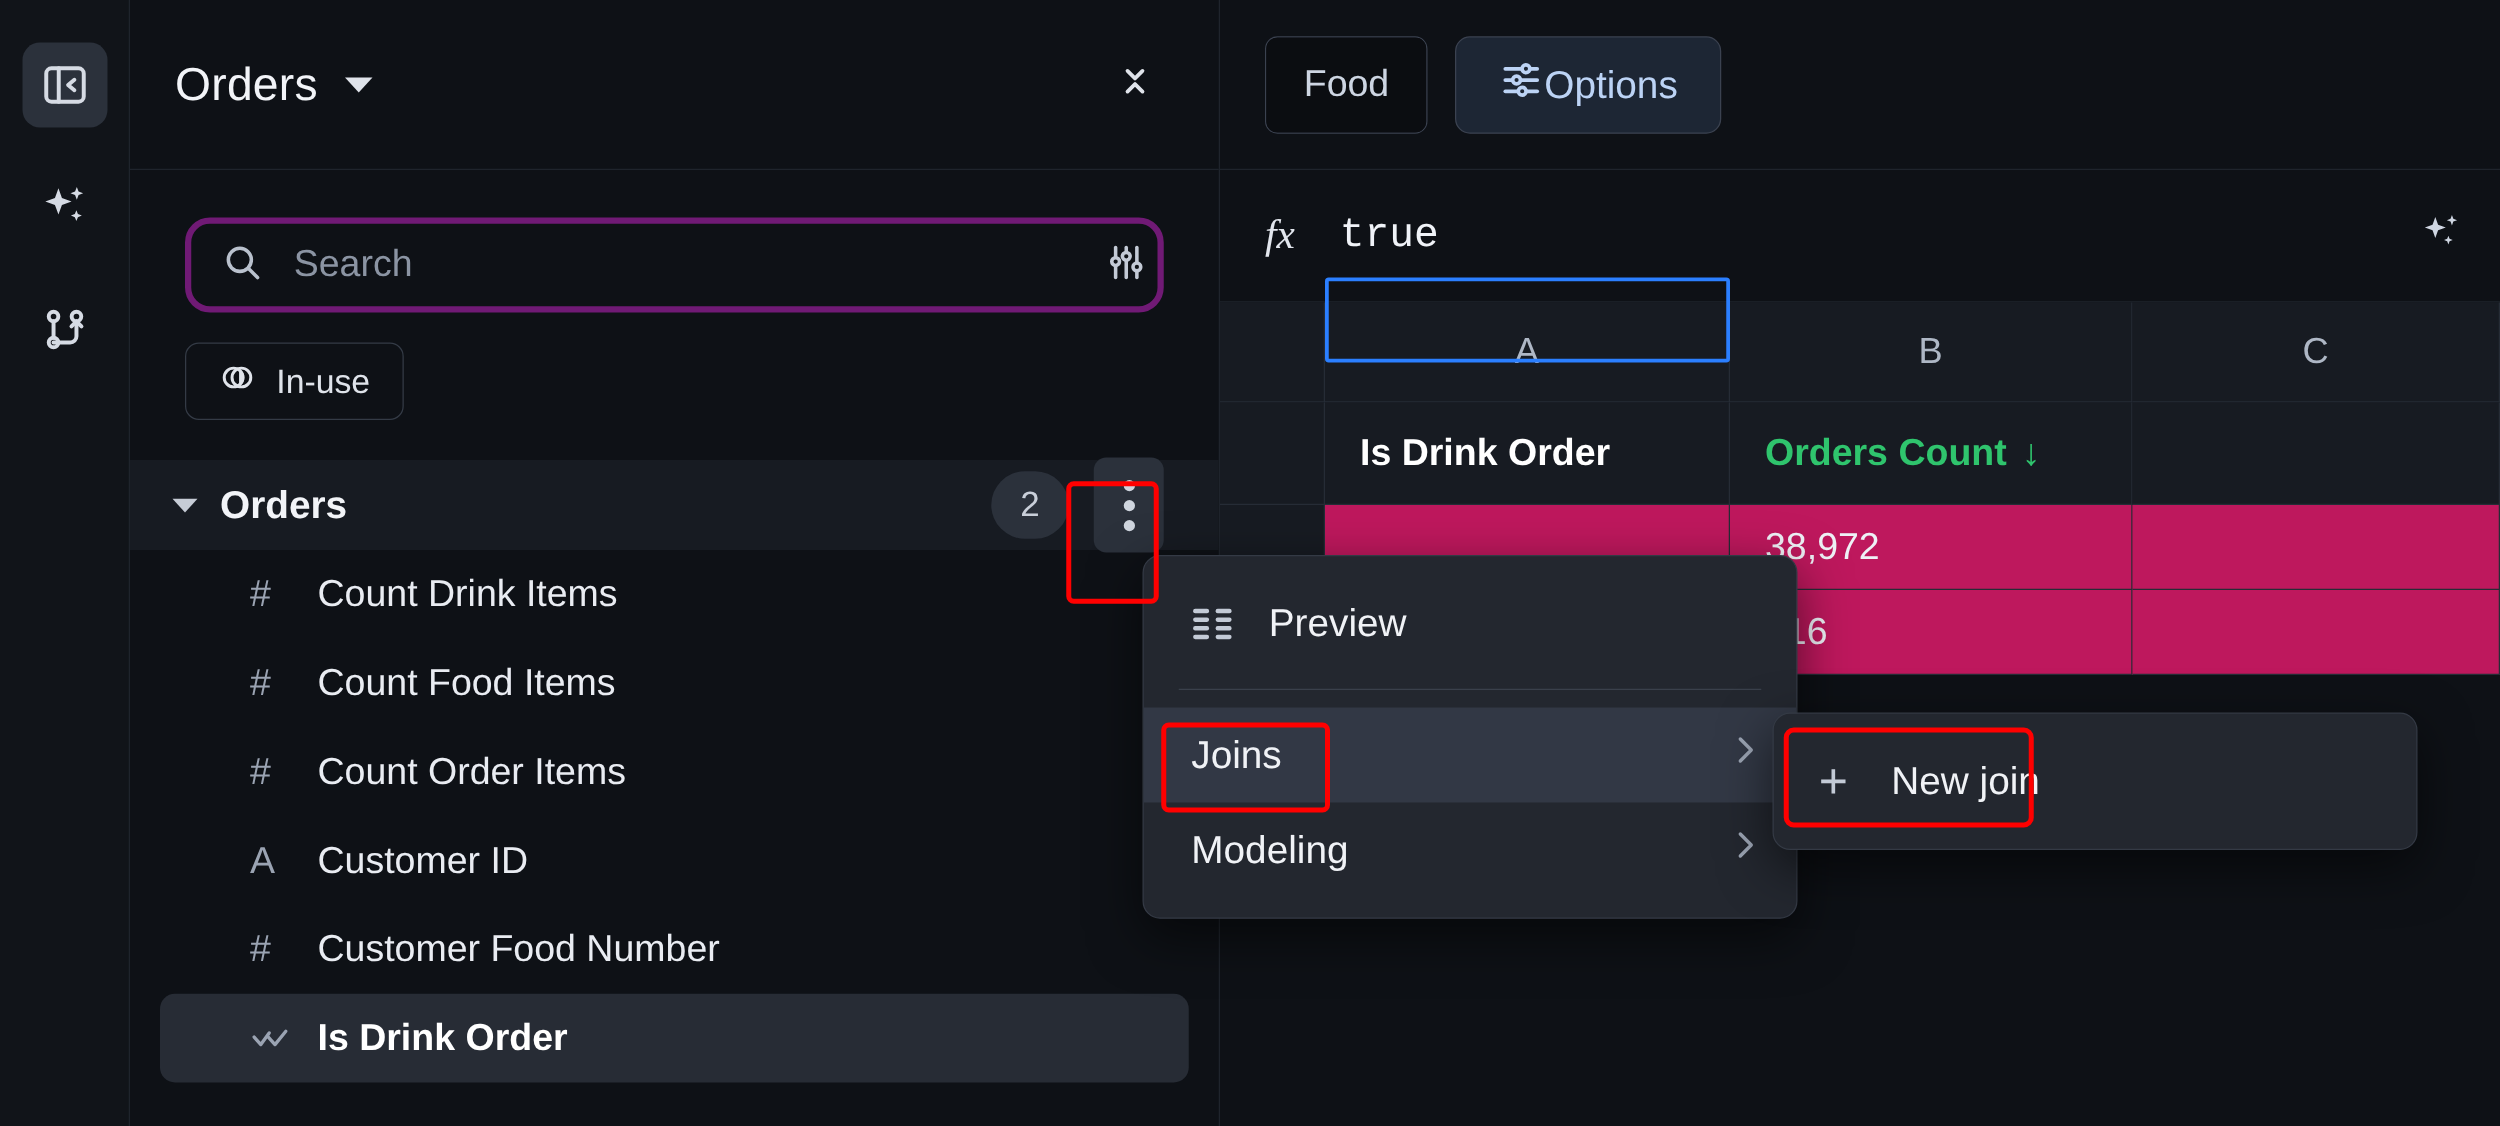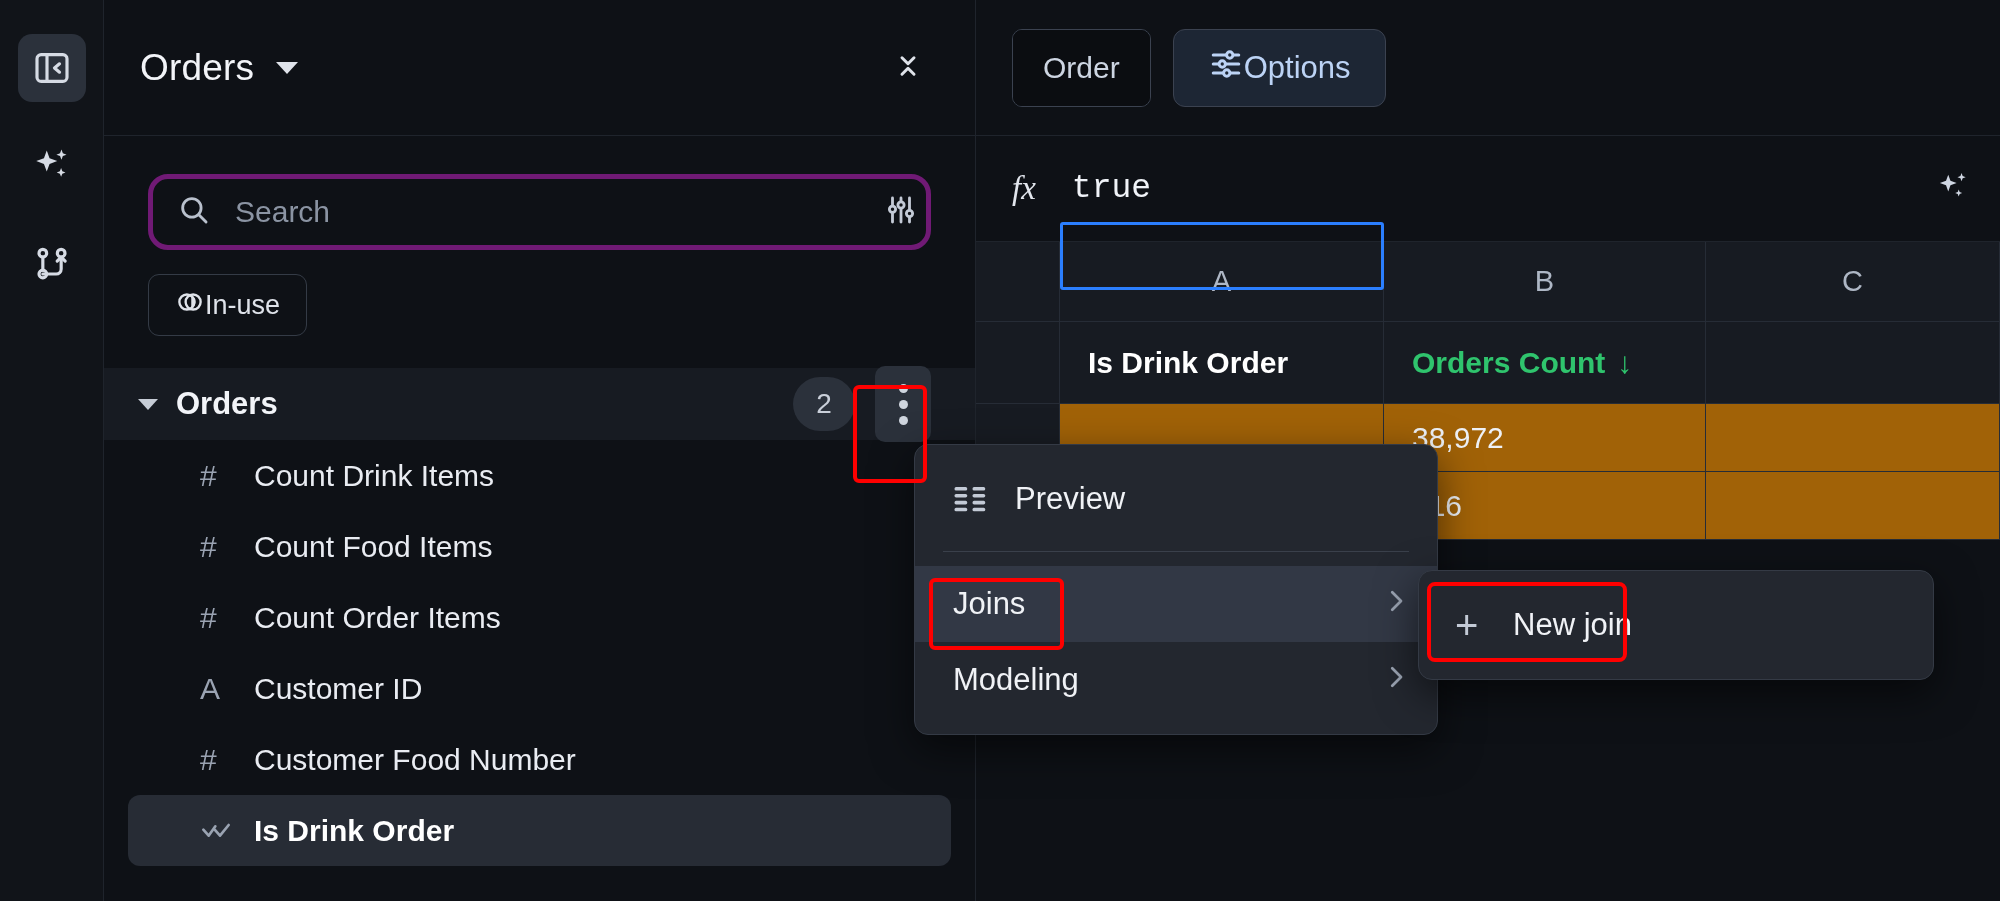--- a/index.html
+++ b/index.html
@@ -85,21 +85,21 @@
     background: transparent; border: none; outline: none;
     color: #e6e9ef;
     font-family: "Liberation Sans", sans-serif;
     font-size: 30px;
     margin-left: 24px;
   }
   #search-input::placeholder { color: #8b94a3; }
 
   #inuse-chip {
     margin-top: 24px;
-    display: inline-flex; align-items: center; gap: 0;
+    display: inline-flex; align-items: center; gap: 16px;
     height: 62px;
     padding: 0 26px;
     border: 1px solid #343b46;
     border-radius: 11px;
     font-size: 27px;
     color: #dfe3ea;
     cursor: pointer;
   }
 
   
@@ -247,21 +247,21 @@
                          font-size: 29px; }
   .col-head-row .gutter { background: #171b22; }
 
   .name-row .gcell { height: 82px; background: #171b22;
                      padding-left: 28px; font-size: 30px; }
   .name-row .gutter { background: #171b22; }
   .hdr-a { color: #ffffff; font-weight: 700; }
   .hdr-b { color: #2fc46d; font-weight: 700; }
   .sort-arrow { margin-left: 12px; font-weight: 400; }
 
-  .data-row .gcell { height: 68px; background: #a16207;
+  .data-row .gcell { height: 68px; background: #be185d;
                      padding-left: 28px; font-size: 30px; color: #eef1f6; }
   .data-row .gutter { background: #171b22; }
 
   #sel-cell {
     position: absolute;
     left: 84px; top: 222px;
     width: 324px; height: 68px;
     border: 3px solid #2b7fff;
     border-radius: 3px;
     pointer-events: none;
@@ -473,21 +473,21 @@
         </span>
         <span class="field-name">Is Drink Order</span>
       </div>
     </div>
   </div>
 
   <div id="right-pane">
 
     <div id="toolbar">
       <div id="segmented">
-        <div class="seg-btn">Order</div>
+        <div class="seg-btn">Food</div>
       </div>
 
       <div id="options-btn">
         <span>
           <svg width="36" height="36" viewBox="0 0 24 24" fill="none" stroke="#bcd3f5" stroke-width="2" stroke-linecap="round">
             <line x1="3.5" y1="6" x2="12" y2="6"></line>
               <line x1="17" y1="6" x2="20.5" y2="6"></line>
             <circle cx="14.5" cy="6" r="2.1"></circle>
             <line x1="3.5" y1="12" x2="7" y2="12"></line>
               <line x1="12" y1="12" x2="20.5" y2="12"></line>

